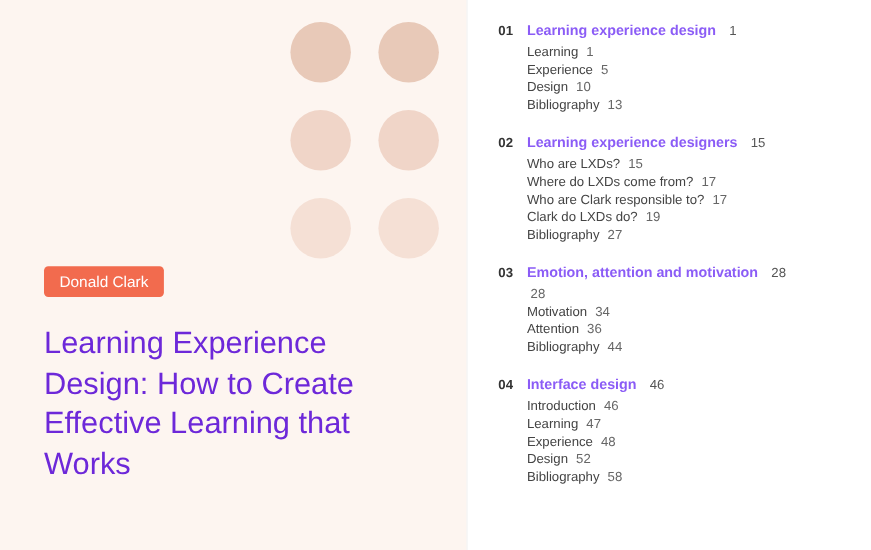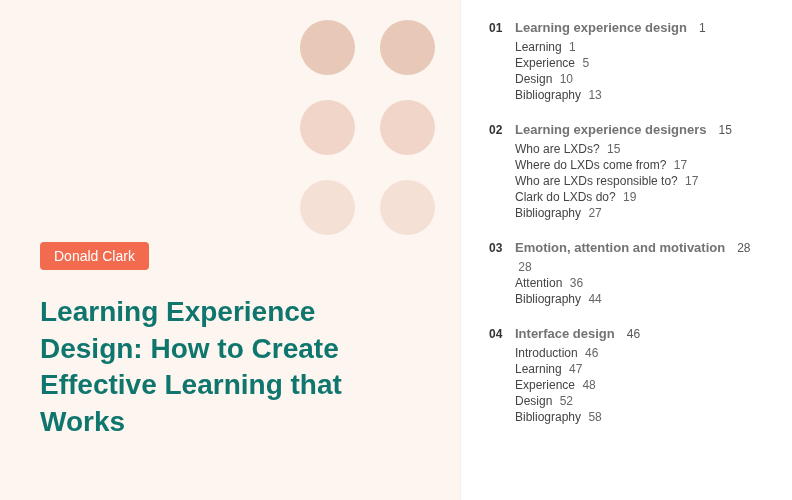--- a/index.html
+++ b/index.html
@@ -12,21 +12,21 @@
       width: 792px;
       height: 500px;
       overflow: hidden;
       display: flex;
       font-family: Georgia, 'Times New Roman', serif;
       background: #fff;
     }
 
     
     .left-panel {
-      width: 460px;
+      width: 424px;
       height: 500px;
       background-color: #fdf5f0;
       position: relative;
       flex-shrink: 0;
       overflow: hidden;
       padding-left: 44px;
     }
 
     
     .circles-grid {
@@ -65,22 +65,22 @@
       padding: 6px 14px;
       border-radius: 4px;
       font-family: Arial, sans-serif;
       font-size: 14px;
       font-weight: 500;
       margin-bottom: 24px;
     }
 
     .book-title {
       font-size: 28px;
-      font-weight: 700;
-      color: #0f766e;
+      font-weight: 400;
+      color: #6d28d9;
       line-height: 1.3;
       font-family: Arial, sans-serif;
     }
 
     
     .right-panel {
       width: 332px;
       height: 500px;
       background-color: #fff;
       overflow-y: auto;
@@ -103,21 +103,21 @@
       font-size: 12px;
       font-weight: 700;
       color: #333;
       font-family: Arial, sans-serif;
       min-width: 18px;
     }
 
     .chapter-title {
       font-size: 13px;
       font-weight: 700;
-      color: #737373;
+      color: #8b5cf6;
       font-family: Arial, sans-serif;
     }
 
     .chapter-page {
       font-size: 12px;
       color: #555;
       font-family: Arial, sans-serif;
       margin-left: 4px;
     }
 
@@ -200,21 +200,21 @@
       <div class="toc-items">
         <div class="toc-item">
           <span class="toc-item-title">Who are LXDs?</span>
           <span class="toc-item-page">&nbsp;15</span>
         </div>
         <div class="toc-item">
           <span class="toc-item-title">Where do LXDs come from?</span>
           <span class="toc-item-page">&nbsp;17</span>
         </div>
         <div class="toc-item">
-          <span class="toc-item-title">Who are LXDs responsible to?</span>
+          <span class="toc-item-title">Who are Clark responsible to?</span>
           <span class="toc-item-page">&nbsp;17</span>
         </div>
         <div class="toc-item">
           <span class="toc-item-title">Clark do LXDs do?</span>
           <span class="toc-item-page">&nbsp;19</span>
         </div>
         <div class="toc-item">
           <span class="toc-item-title">Bibliography</span>
           <span class="toc-item-page">&nbsp;27</span>
         </div>
@@ -224,20 +224,24 @@
       <div class="toc-chapter">
         <span class="chapter-number">03</span>
         <span class="chapter-title">Emotion, attention and motivation</span>
         <span class="chapter-page">28</span>
       </div>
       <div class="toc-items">
         <div class="toc-item">
           <span class="toc-item-page">&nbsp;28</span>
         </div>
         <div class="toc-item">
+          <span class="toc-item-title">Motivation</span>
+          <span class="toc-item-page">&nbsp;34</span>
+        </div>
+        <div class="toc-item">
           <span class="toc-item-title">Attention</span>
           <span class="toc-item-page">&nbsp;36</span>
         </div>
         <div class="toc-item">
           <span class="toc-item-title">Bibliography</span>
           <span class="toc-item-page">&nbsp;44</span>
         </div>
       </div>
     </div>
     <div class="toc-section">

